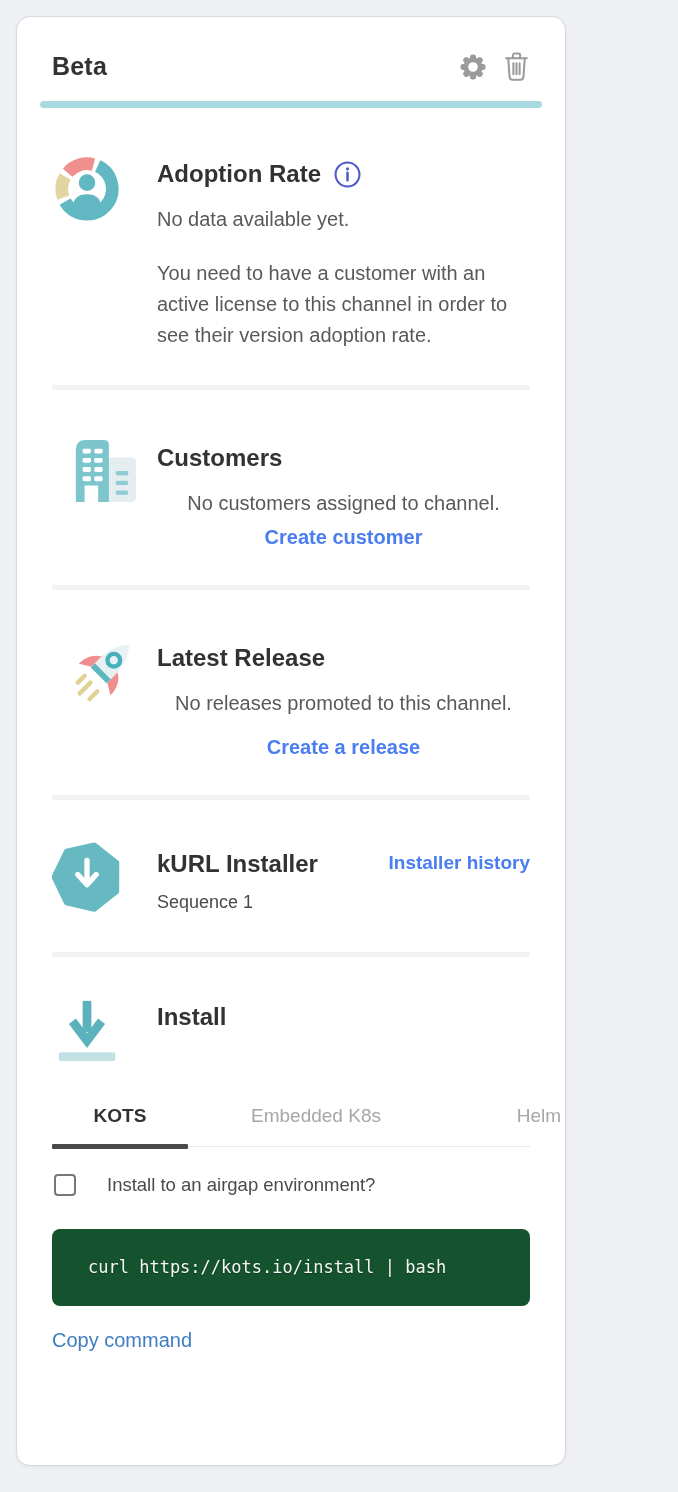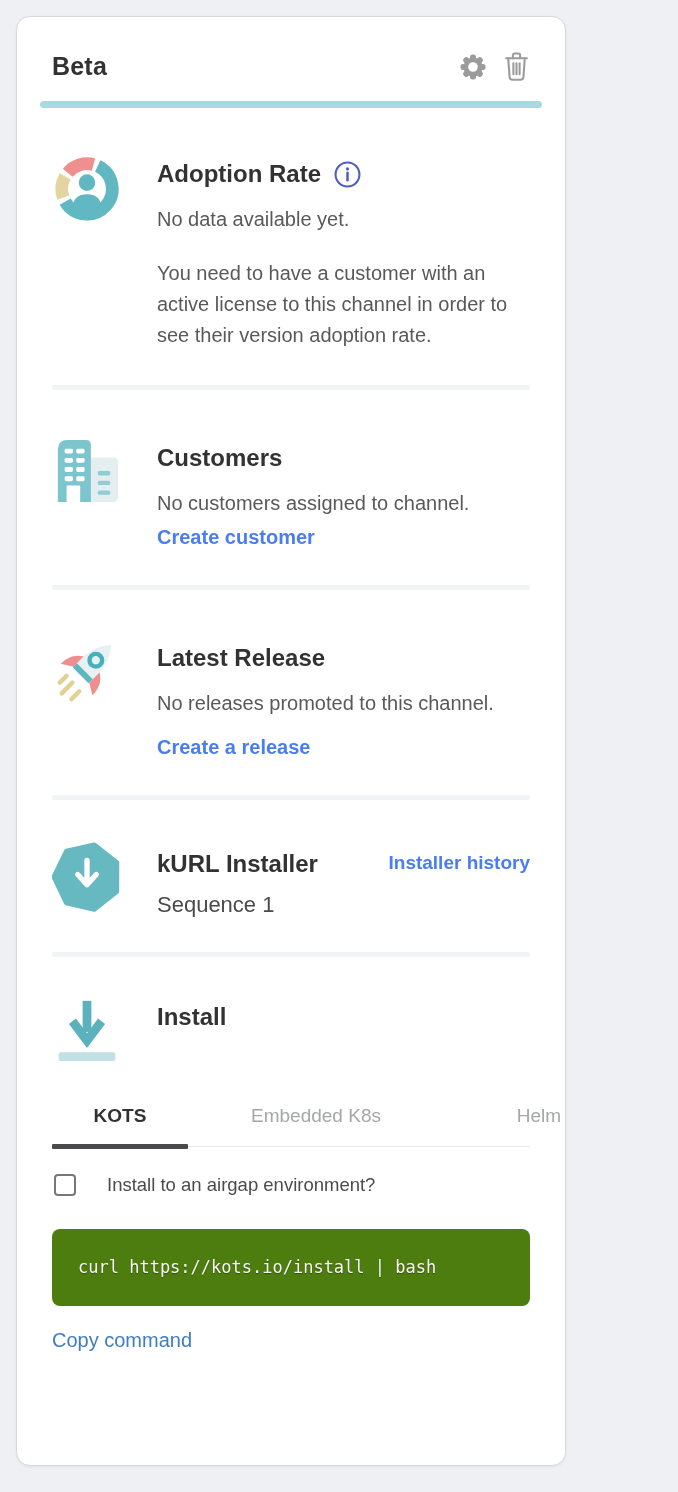--- a/index.html
+++ b/index.html
@@ -36,29 +36,29 @@
     margin:10px 0 0 0; display:flex; align-items:center; gap:13px;
   }
   .empty-msg { font-size:20px; color:#59595c; margin-top:16px; line-height:1.5; }
   .hint-text { font-size:20px; color:#59595c; margin-top:24px; line-height:1.55; max-width:450px; }
   .action-link {
     display:inline-block; font-size:20px; font-weight:700; color:#4a7df0;
     text-decoration:none; cursor:pointer;
   }
   .divider { height:5px; background:#f2f3f5; border-radius:2px; }
 
-  .m-top-42{margin-top:42px;} .m-top-44{margin-top:44px;} .m-top-40{margin-top:40px;}
+  .m-top-42{margin-top:42px;} .m-top-44{margin-top:44px;text-align:center;} .m-top-40{margin-top:40px;}
   .m-top-36{margin-top:36px;}
   .div-1{margin:34px 0 0 0;} .div-2{margin:36px 0 0 0;} .div-3{margin:36px 0 0 0;} .div-4{margin:34px 0 0 0;}
   .link-gap-8{margin-top:8px;} .link-gap-18{margin-top:18px;}
 
   
   .title-row { display:flex; justify-content:space-between; align-items:flex-start; }
   .history-link { font-size:19px; font-weight:700; color:#4a7df0; text-decoration:none; margin-top:12px; cursor:pointer; }
-  .sequence { font-size:22px; color:#4a4a4c; margin-top:14px; }
+  .sequence { font-size:18px; color:#4a4a4c; margin-top:14px; }
 
   
   .tabs { display:flex; margin-top:28px; border-bottom:1px solid #e8e8ea;gap:8px; }
   .tab {
     position:relative; text-align:center; padding:6px 0 19px 0;
     font-size:19px; color:#a5a6a9; cursor:pointer;
   }
   .tab-1{ flex:0 0 136px; } .tab-2{ flex:0 0 240px; } .tab-3{ flex:0 0 190px; }
   .tab.active { color:#323232; font-weight:700; }
   .tab.active::after {
@@ -69,22 +69,22 @@
   
   .airgap-row { display:flex; align-items:center; gap:31px; margin-top:27px; padding-left:2px; }
   .checkbox {
     width:22px; height:22px; border:2px solid #77777a; border-radius:4px;
     background:#fff; cursor:pointer; flex:0 0 22px;
   }
   .airgap-label { font-size:18.5px; color:#4b4b4d; }
 
   
   .code-block {
-    margin-top:33px; background:#4d7c0f; border-radius:8px;
-    padding:24px 26px; color:#f7f7f7;
+    margin-top:33px; background:#14532d; border-radius:8px;
+    padding:24px 36px; color:#f7f7f7;
     font-family:"DejaVu Sans Mono","Liberation Mono",monospace;
     font-size:17px; line-height:1.72;
     text-shadow:0 1px 1px rgba(0,0,0,.35);
     white-space:pre;
   }
   .copy-link {
     display:inline-block; margin-top:23px; font-size:20px; font-weight:500;
     color:#3f7dc3; text-decoration:none; cursor:pointer;
   }
 </style>

